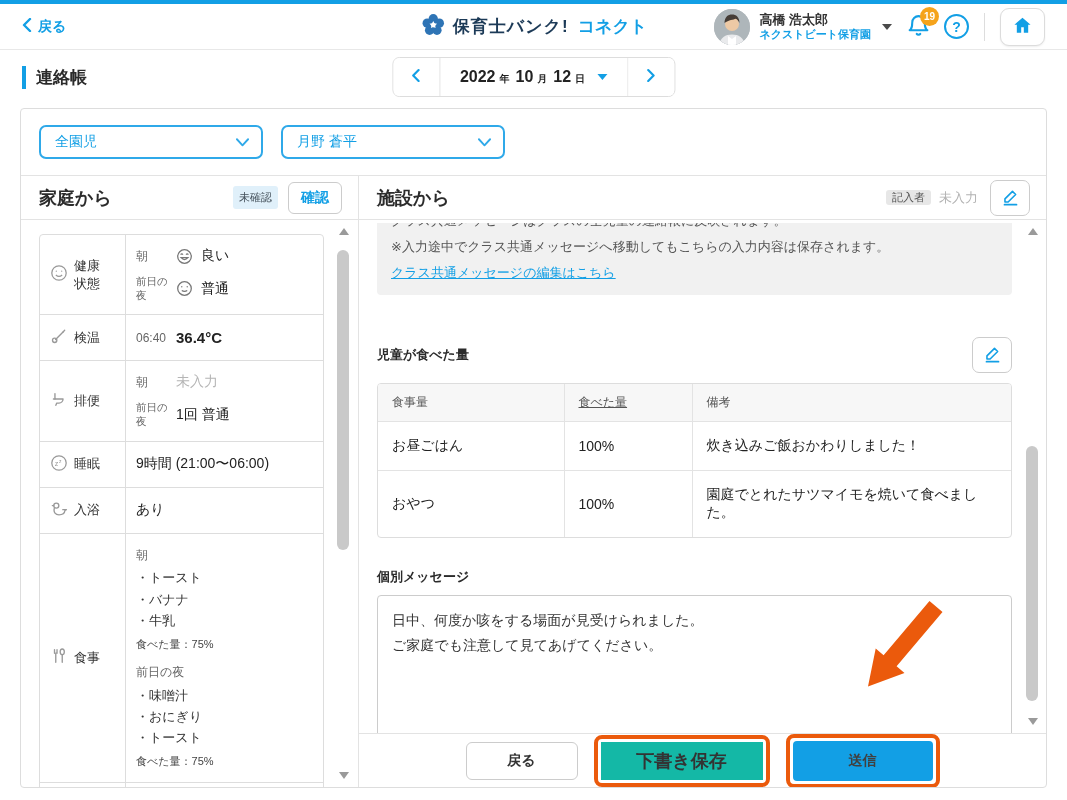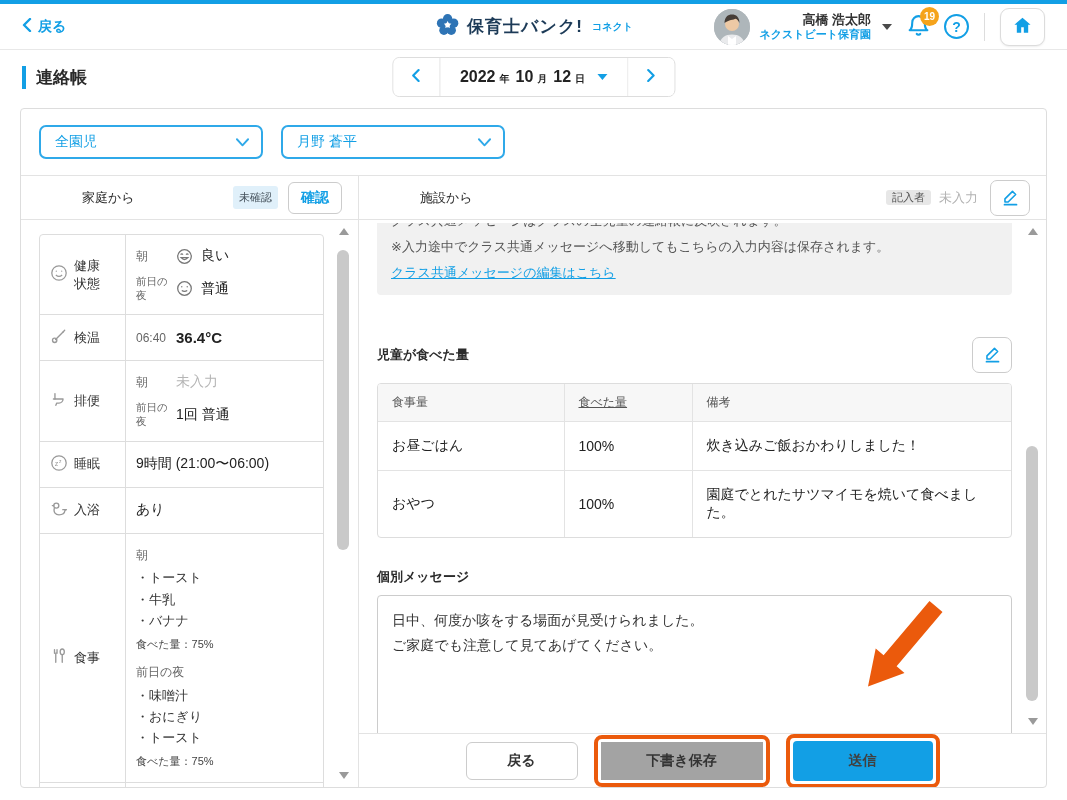--- a/index.html
+++ b/index.html
@@ -8,25 +8,25 @@
     font-family: "Liberation Sans", "DejaVu Sans", sans-serif;
     color:#333; background:#fff; font-size:14px;
   }
   .top-strip { height:4px; background:#129FE5; }
 
   
   .app-header { height:46px; display:flex; align-items:center; padding:0 22px; border-bottom:1px solid #e8e8e8; position:relative; background:#fff; }
   .back-link { display:flex; align-items:center; gap:6px; color:#129FE5; font-weight:bold; font-size:14px; cursor:pointer; }
   .logo { position:absolute; left:50%; transform:translateX(-50%); display:flex; align-items:center; gap:7px; }
   .logo-title { font-size:17px; font-weight:bold; color:#1c3a57; letter-spacing:1px; }
-  .logo-sub { font-size:10px; font-weight:bold; color:#129FE5; margin-left:2px; }
+  .logo-sub { font-size:17px; font-weight:bold; color:#129FE5; margin-left:2px; }
   .user-area { margin-left:auto; display:flex; align-items:center; gap:12px; }
   .user-menu { display:flex; align-items:center; gap:9px; cursor:pointer; }
   .avatar { width:36px; height:36px; border-radius:50%; overflow:hidden; flex:none; background:#b9bec2; }
-  .user-texts { display:flex; flex-direction:column; line-height:1.25;text-align:right; }
+  .user-texts { display:flex; flex-direction:column; line-height:1.25; }
   .user-name { font-size:13px; font-weight:bold; color:#333; }
   .user-org { font-size:11px; font-weight:bold; color:#129FE5; }
   .caret-down { width:0; height:0; border-left:5px solid transparent; border-right:5px solid transparent; border-top:6px solid #4a4a4a; margin-left:2px; }
   .bell-wrap { position:relative; width:28px; height:28px; display:flex; align-items:center; justify-content:center; cursor:pointer; }
   .bell-badge { position:absolute; top:-6px; right:-7px; min-width:19px; height:19px; border-radius:10px; background:#F5A31B; color:#fff; font-size:10px; font-weight:bold; display:flex; align-items:center; justify-content:center; padding:0 3px; }
   .help-icon { width:25px; height:25px; border-radius:50%; border:2px solid #129FE5; color:#129FE5; font-weight:bold; font-size:14px; display:flex; align-items:center; justify-content:center; cursor:pointer; }
   .v-divider { width:1px; height:28px; background:#ddd; margin:0 3px; }
   .home-btn { width:45px; height:38px; border:1px solid #dcdcdc; border-radius:9px; background:#fff; display:flex; align-items:center; justify-content:center; box-shadow:0 1px 2px rgba(0,0,0,.07); cursor:pointer; }
 
   
@@ -42,21 +42,21 @@
   
   .main-card { margin:4px 20px 12px; height:680px; border:1px solid #ddd; border-radius:4px; background:#fff; display:flex; flex-direction:column; overflow:hidden; }
   .filters { display:flex; gap:18px; padding:16px 18px; }
   .select-box { width:224px; height:34px; border:2px solid #2FA9E9; border-radius:7px; display:flex; align-items:center; justify-content:space-between; padding:0 12px 0 14px; color:#129FE5; font-size:14px; cursor:pointer; background:#fff; }
 
   .panels { flex:1; display:flex; border-top:1px solid #e3e3e3; min-height:0; }
 
   
   .left-panel { width:338px; border-right:1px solid #e3e3e3; display:flex; flex-direction:column; min-height:0; }
   .panel-header { height:44px; flex:none; display:flex; align-items:center; padding:0 16px 0 18px; border-bottom:1px solid #e3e3e3; }
-  .panel-title { font-size:13px; font-weight:normal; color:#2b2b2b;margin-left:43px; }
+  .panel-title { font-size:18px; font-weight:bold; color:#2b2b2b; }
   .badge-unconfirmed { margin-left:auto; background:#E0F0FA; color:#44505a; font-size:11px; padding:4px 6px; border-radius:3px; }
   .confirm-btn { margin-left:10px; border:1px solid #ccc; border-radius:6px; background:#fff; color:#129FE5; font-weight:bold; font-size:14px; padding:6px 12px; cursor:pointer; }
   .left-scroll { flex:1; position:relative; padding:14px 34px 0 18px; overflow:hidden; }
 
   .info-table { border:1px solid #ddd; border-radius:4px; background:#fff; }
   .irow { display:flex; border-bottom:1px solid #ddd; }
   .irow:last-child { border-bottom:none; }
   .ilabel { width:86px; flex:none; border-right:1px solid #ddd; display:flex; align-items:center; gap:6px; padding:12px 6px 12px 10px; font-size:13px; color:#333; }
   .ilabel-2l { display:flex; flex-direction:column; line-height:1.35; }
   .ival { flex:1; padding:12px 10px; display:flex; flex-direction:column; gap:10px; justify-content:center; min-width:0; }
@@ -104,21 +104,21 @@
   table.meal th:not(:first-child), table.meal td:not(:first-child) { border-left:1px solid #e3e3e3; }
   .col-meal { width:186px; } .col-amt { width:128px;text-decoration:underline; }
 
   .message-section { margin-top:30px; }
   .textarea-wrap { position:relative; margin-top:9px; }
   .message-textarea { width:100%; height:168px; border:1px solid #ccc; border-radius:4px; padding:12px 14px; font-size:14px; line-height:1.75; color:#333; resize:none; font-family:inherit; background:#fff; }
 
   .panel-footer { height:54px; flex:none; border-top:1px solid #e3e3e3; display:flex; align-items:center; justify-content:center; gap:16px; position:relative; }
   .btn-back { width:112px; height:38px; border:1px solid #ccc; border-radius:6px; background:#fff; font-size:14px; font-weight:bold; color:#333; cursor:pointer; }
   .hl-box { border:4px solid #EB5A0C; border-radius:8px; padding:3px; display:flex; background:#fff; position:relative; z-index:2; }
-  .btn-draft { width:162px; height:38px; border:none; background:#a3a3a3; font-size:14px; font-weight:bold; color:#333; cursor:pointer; }
+  .btn-draft { width:162px; height:38px; border:none; background:#14b8a6; font-size:18px; font-weight:bold; color:#333; cursor:pointer; }
   .btn-send { width:140px; height:40px; border:none; border-radius:4px; background:#129FE5; color:#404040; font-size:14px; font-weight:bold; cursor:pointer; }
   .annotation-arrow { position:absolute; left:499px; top:422px; width:90px; height:93px; z-index:5; pointer-events:none; }
 </style>
 </head>
 <body>
 
 <div class="top-strip"></div>
 
 <div class="app-header">
   <div class="back-link">
@@ -380,22 +380,22 @@
                     <ellipse cx="13.6" cy="5.4" rx="2.3" ry="3.2"></ellipse>
                     <path d="M13.6 8.6V17"></path>
                   </svg>
               </span>
               <span>食事</span>
             </div>
             <div class="ival">
               <div class="food-block">
                 <div class="food-head">朝</div>
                 <div>・トースト</div>
+                <div>・バナナ</div>
                 <div>・牛乳</div>
-                <div>・バナナ</div>
                 <div class="food-amount">食べた量：75%</div>
                 <div class="food-head">前日の夜</div>
                 <div>・味噌汁</div>
                 <div>・おにぎり</div>
                 <div>・トースト</div>
                 <div class="food-amount">食べた量：75%</div>
               </div>
             </div>
           </div>
 

